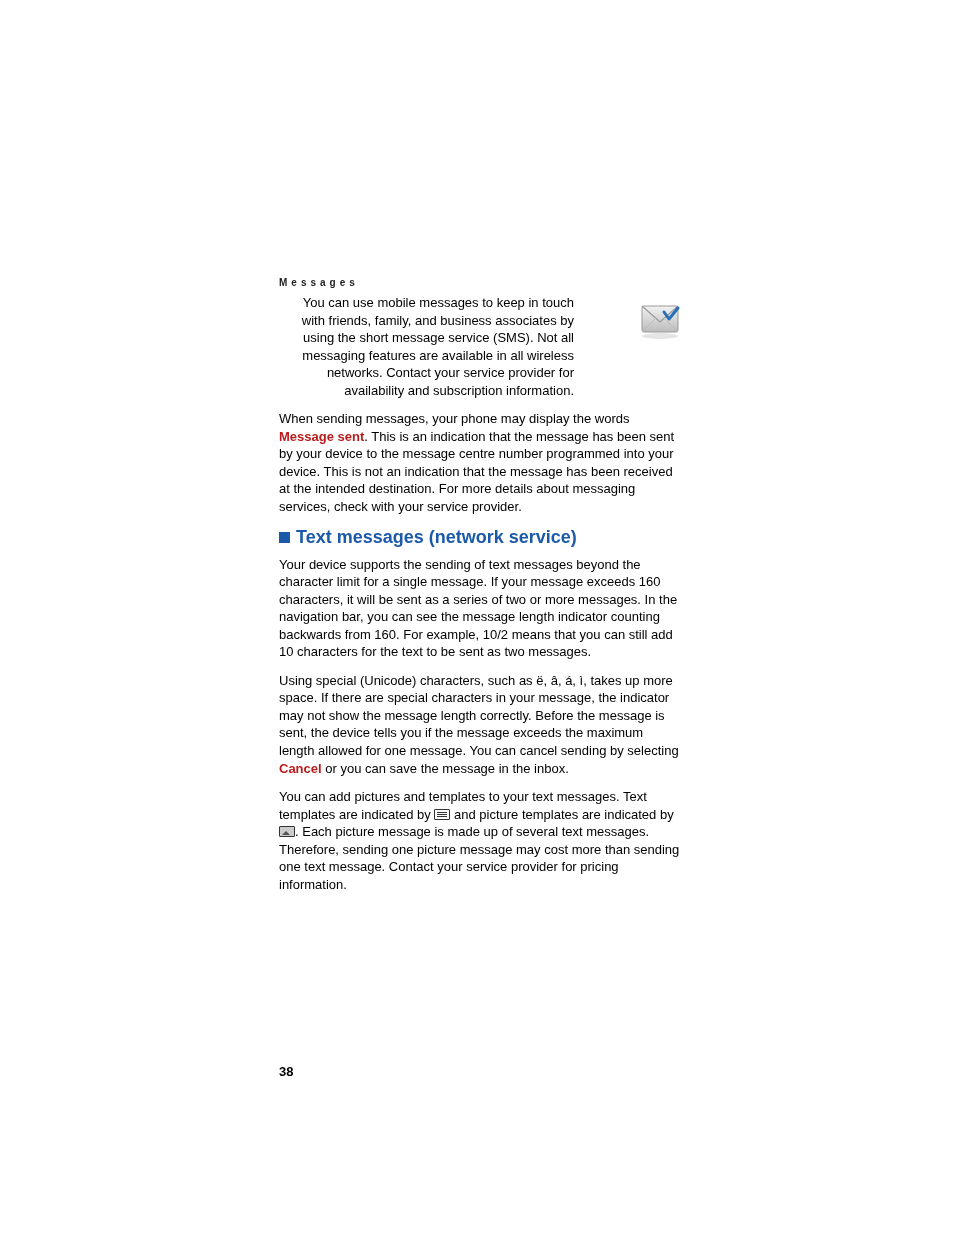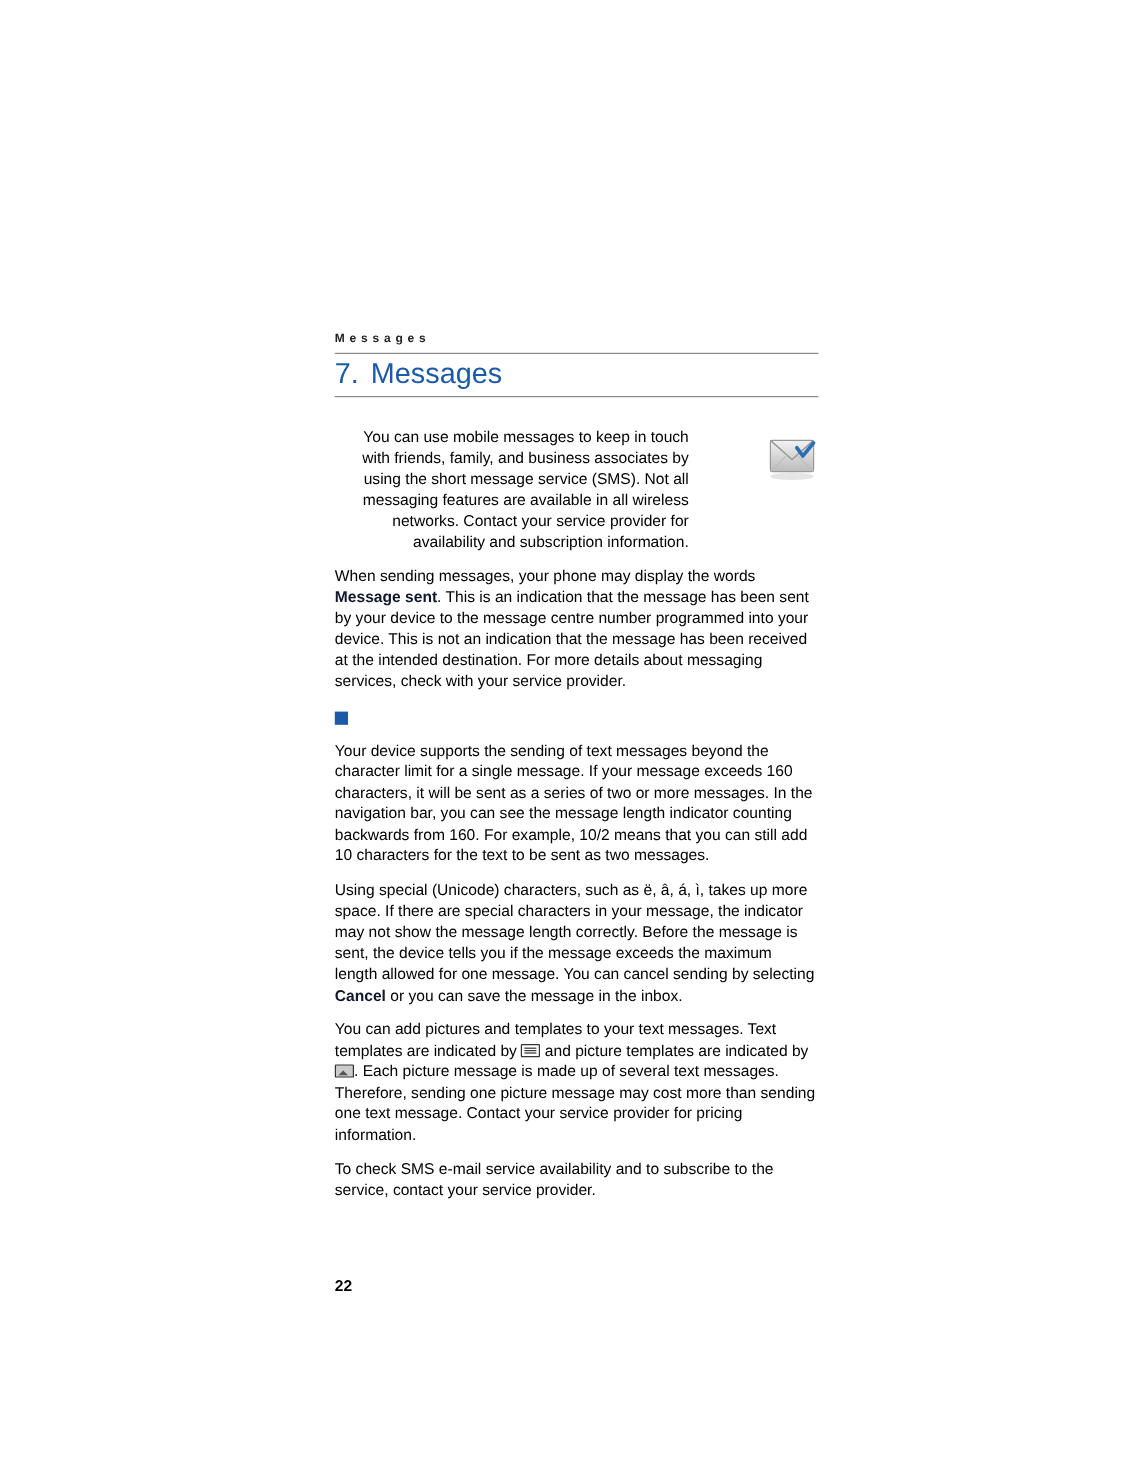--- a/index.html
+++ b/index.html
@@ -8,38 +8,35 @@
   .content { position: absolute; left: 279px; top: 277px; width: 403px; }
   .running-head { font-size: 10px; letter-spacing: 4px; font-weight: bold; color: #222; margin-bottom: 6px; }
   .chapter-title { font-size: 24px; color: #1a5aa8; font-weight: normal; border-top: 1px solid #888; border-bottom: 1px solid #888; padding: 3px 0 4px 0; margin-bottom: 24px; }
   .chapter-num { display: inline-block; margin-right: 10px; }
   .para { font-size: 13px; line-height: 1.35; margin-bottom: 11px; color: #000; }
   .intro-wrap { position: relative; text-align: right; }
   .intro-text { width: 295px; }
   .envelope-icon { position: absolute; right: 0; top: 6px; width: 44px; height: 40px; }
   .section-head { color: #1a5aa8; font-size: 18px; font-weight: bold; margin-top: 6px; margin-bottom: 8px; }
   .section-bullet { display: inline-block; width: 11px; height: 11px; background: #1a5aa8; margin-right: 6px; vertical-align: baseline; position: relative; top: 0px; }
-  .ui-term { color: #0f172a; font-weight: bold; }
+  .ui-term { color: #b91c1c; font-weight: bold; }
   .page-number { position: absolute; left: 279px; top: 1064px; font-size: 13px; font-weight: bold; }
   .tmpl-icon { display: inline-block; width: 16px; height: 11px; border: 1px solid #333; vertical-align: middle; position: relative; top: -1px; border-radius: 1px; }
   .tmpl-icon.text::after { content: ""; position: absolute; left: 2px; right: 2px; top: 2px; height: 1px; background: #333; box-shadow: 0 2px 0 #333, 0 4px 0 #333; }
   .tmpl-icon.pic { background: #ccc; }
   .tmpl-icon.pic::after { content: ""; position: absolute; left: 2px; bottom: 1px; width: 0; height: 0; border-left: 4px solid transparent; border-right: 4px solid transparent; border-bottom: 4px solid #555; }
 </style>
 </head>
 <body>
 
 <div class="page">
   <div class="content">
 
     <div class="running-head">Messages</div>
 
-    <h1 class="chapter-title">
-      <span class="chapter-num">7.</span><span>Messages</span>
-    </h1>
 
     <div class="intro-wrap">
       <p class="para intro-text">You can use mobile messages to keep in touch with friends, family, and business associates by using the short message service (SMS). Not all messaging features are available in all wireless networks. Contact your service provider for availability and subscription information.</p>
       <span class="envelope-icon">
         <svg viewBox="0 0 44 40" width="44" height="40">
           <defs>
             <linearGradient id="g1" x1="0" y1="0" x2="0" y2="1">
               <stop offset="0" stop-color="#f2f2f2"></stop>
               <stop offset="1" stop-color="#bcbcbc"></stop>
             </linearGradient>
@@ -52,32 +49,31 @@
           <polyline points="26,12 31,19 40,8" fill="none" stroke="#2a6fb5" stroke-width="3" stroke-linecap="round" stroke-linejoin="round"></polyline>
         </svg>
       </span>
     </div>
 
     <p class="para">
       <span>When sending messages, your phone may display the words </span><span class="ui-term">Message sent</span><span>. This is an indication that the message has been sent by your device to the message centre number programmed into your device. This is not an indication that the message has been received at the intended destination. For more details about messaging services, check with your service provider.</span>
     </p>
 
     <h2 class="section-head">
-      <span class="section-bullet"></span>
+      <span class="section-bullet"></span><span>Text messages (network service)</span>
     </h2>
 
     <p class="para">Your device supports the sending of text messages beyond the character limit for a single message. If your message exceeds 160 characters, it will be sent as a series of two or more messages. In the navigation bar, you can see the message length indicator counting backwards from 160. For example, 10/2 means that you can still add 10 characters for the text to be sent as two messages.</p>
 
     <p class="para">
       <span>Using special (Unicode) characters, such as ë, â, á, ì, takes up more space. If there are special characters in your message, the indicator may not show the message length correctly. Before the message is sent, the device tells you if the message exceeds the maximum length allowed for one message. You can cancel sending by selecting </span><span class="ui-term">Cancel</span><span> or you can save the message in the inbox.</span>
     </p>
 
     <p class="para">
       <span>You can add pictures and templates to your text messages. Text templates are indicated by </span><span class="tmpl-icon text"></span><span> and picture templates are indicated by </span><span class="tmpl-icon pic"></span><span>. Each picture message is made up of several text messages. Therefore, sending one picture message may cost more than sending one text message. Contact your service provider for pricing information.</span>
     </p>
 
 
-    <p class="para">To check SMS e-mail service availability and to subscribe to the service, contact your service provider.</p>
 
   </div>
 
-  <div class="page-number">22</div>
+  <div class="page-number">38</div>
 </div>
 
 </body></html>

